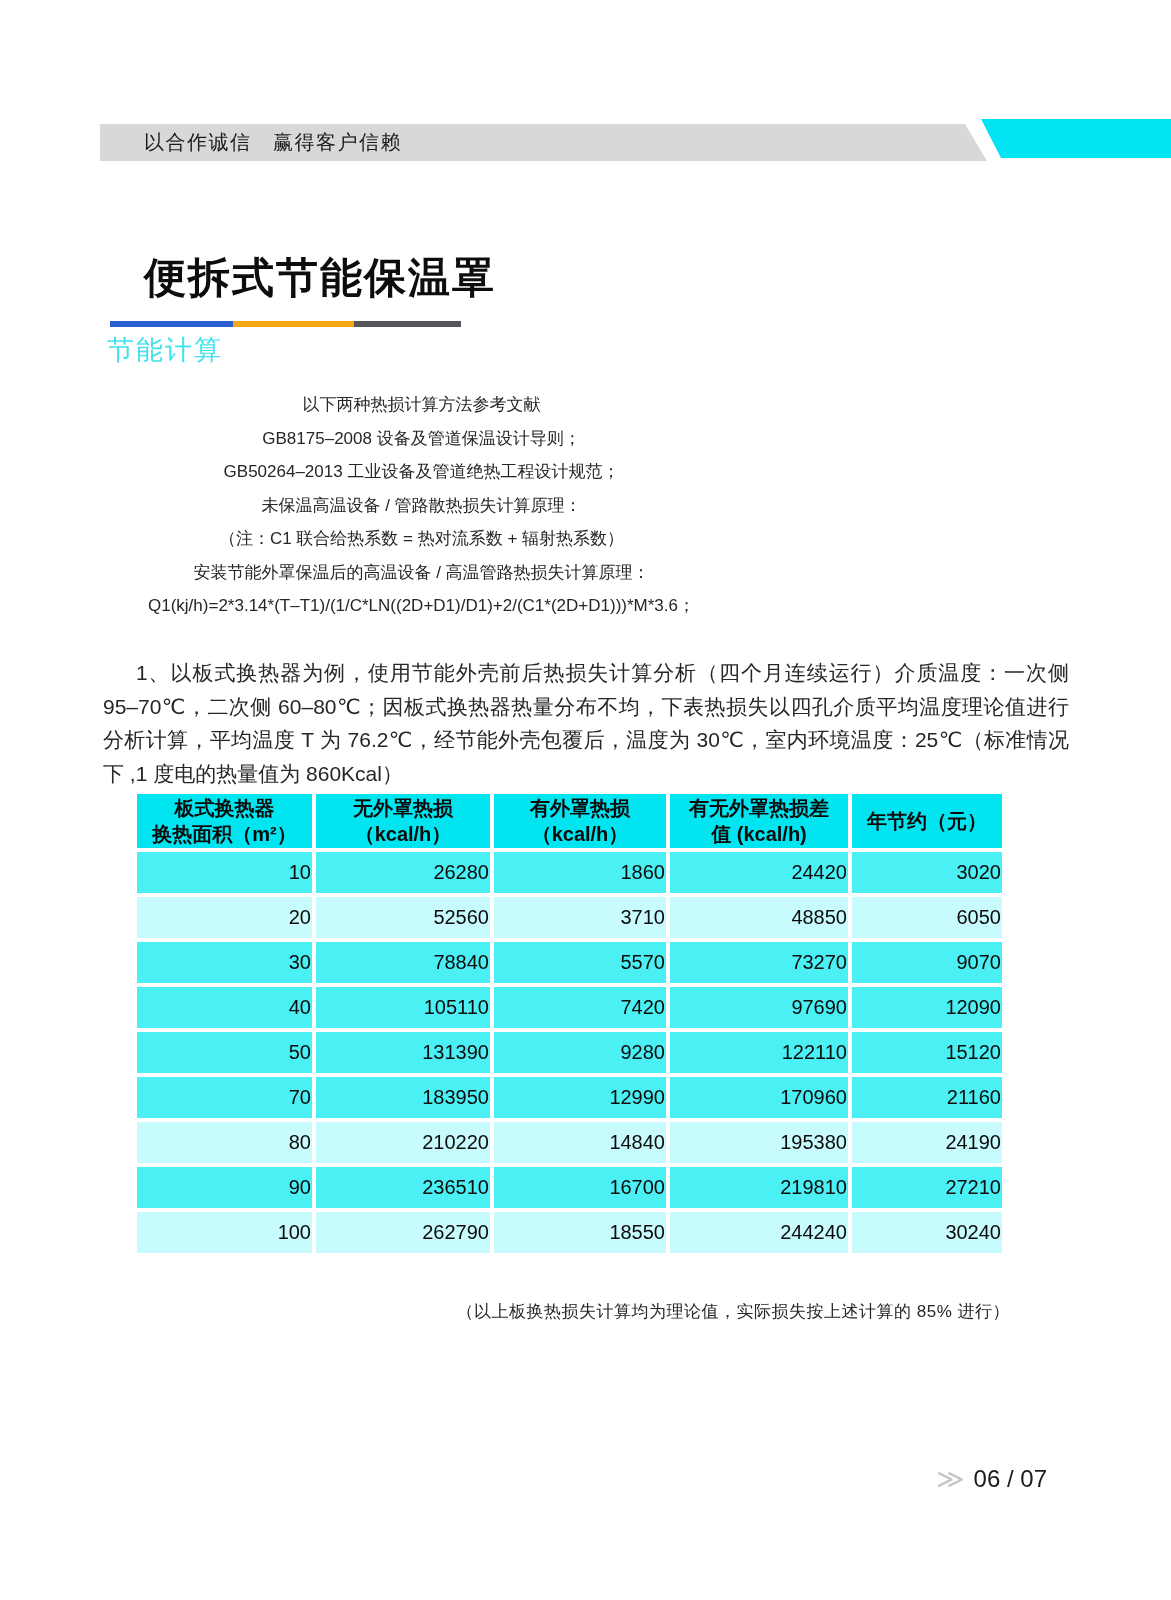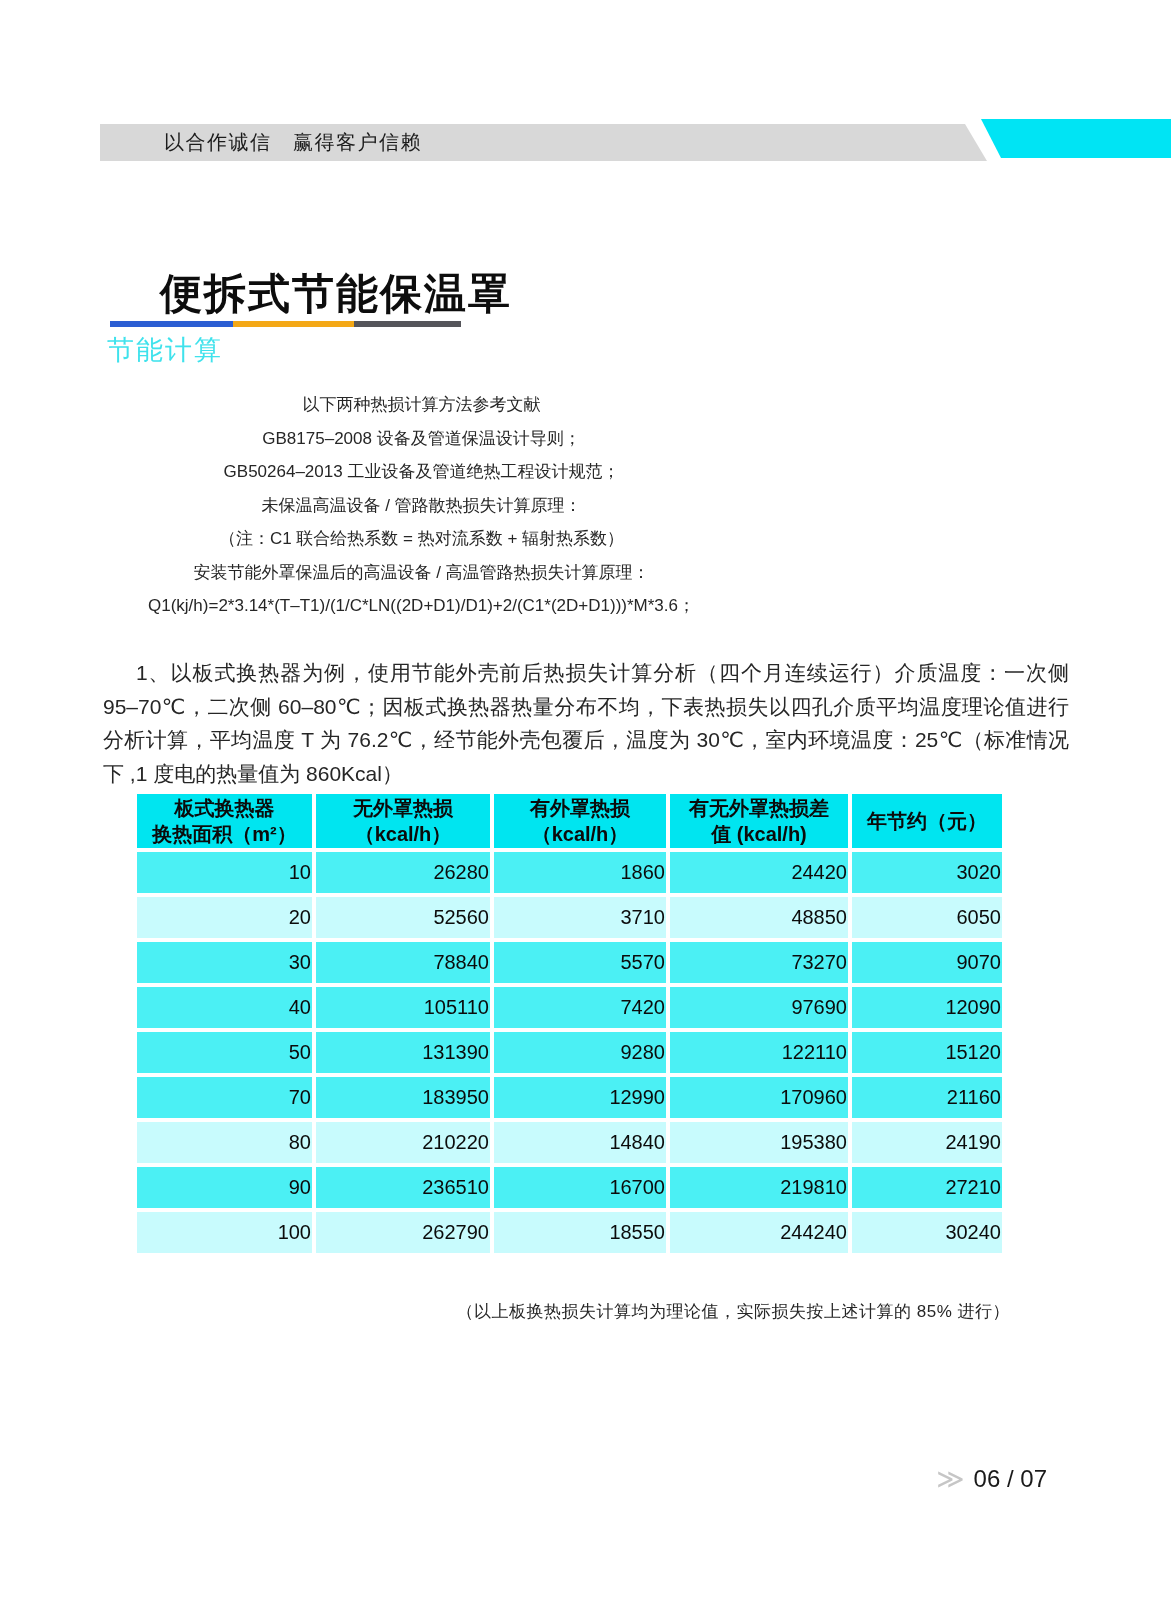--- a/index.html
+++ b/index.html
@@ -7,21 +7,21 @@
     position:relative; width:1171px; height:1600px; background:#ffffff;
     font-family:"Liberation Sans","DejaVu Sans",sans-serif; color:var(--text); overflow:hidden;
   }
   
   .top-gray {
     position:absolute; left:100px; top:124px; width:887px; height:37px;
     background:var(--gray-bar);
     clip-path:polygon(0 0, calc(100% - 22px) 0, 100% 100%, 0 100%);
     display:flex; align-items:center;
   }
-  .slogan { margin-left:64px; font-size:20px; color:#1c1c1c; letter-spacing:1.5px; }
+  .slogan { margin-left:44px; font-size:20px; color:#1c1c1c; letter-spacing:1.5px; }
   .top-cyan {
     position:absolute; left:981px; top:119px; width:190px; height:39px;
     background:var(--accent);
     clip-path:polygon(0 0, 100% 0, 100% 100%, 20px 100%);
   }
   
   .title {
     position:absolute; left:144px; top:250px;
     font-family:"DejaVu Serif","Liberation Serif",serif;
     font-size:42px; font-weight:bold; color:#0d0d0d; letter-spacing:2px;
@@ -75,21 +75,21 @@
 </head>
 <body>
 
 <div class="page">
 
   <div class="top-gray">
     <span class="slogan">以合作诚信　赢得客户信赖</span>
   </div>
   <div class="top-cyan"></div>
 
-  <h1 class="title" style="margin:16px;">便拆式节能保温罩</h1>
+  <h1 class="title" style="margin:0;">便拆式节能保温罩</h1>
 
   <div class="tricolor">
     <div class="seg-blue"></div>
     <div class="seg-orange"></div>
     <div class="seg-dark"></div>
   </div>
 
   <div class="section-heading">节能计算</div>
 
   <div class="body-lines">

